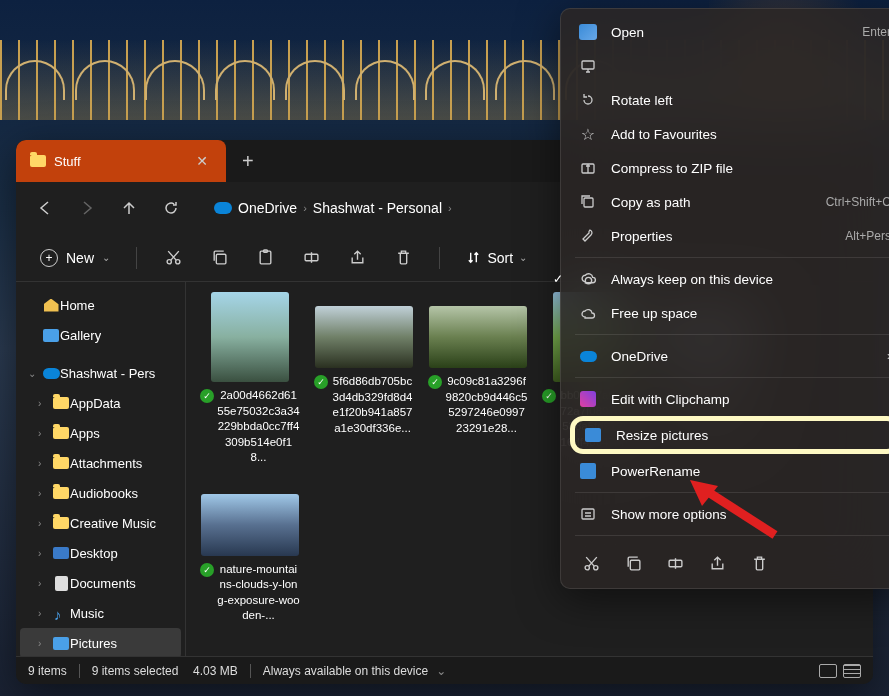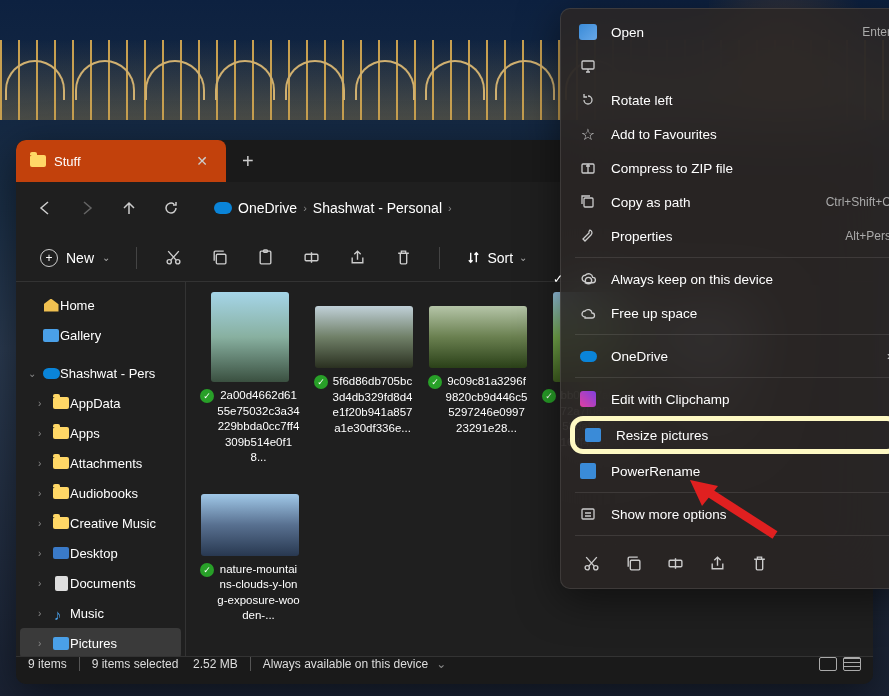--- a/index.html
+++ b/index.html
@@ -78,21 +78,21 @@
 .thumb { width: 78px; height: 90px; border-radius: 3px; margin-bottom: 6px; background-size: cover; background-position: center; }
 .th1 { background: linear-gradient(180deg, #a5d5e8 0%, #88b0a0 50%, #3a5040 100%); }
 .th2 { background: linear-gradient(180deg, #c0d0d8 0%, #708068 50%, #2a3020 100%); width: 98px; height: 62px; margin-top: 14px; }
 .th3 { background: linear-gradient(180deg, #b5c5a8 0%, #6a8050 50%, #2a4018 100%); width: 98px; height: 62px; margin-top: 14px; }
 .th4 { background: linear-gradient(180deg, #98c8e8 0%, #7ab050 50%, #406020 100%); }
 .th5 { background: linear-gradient(180deg, #6a7068 0%, #8090a0 50%, #404850 100%); width: 98px; height: 62px; margin-top: 14px; }
 .th6 { background: linear-gradient(180deg, #a0c8e8 0%, #587090 50%, #283850 100%); width: 98px; height: 62px; margin-top: 14px; }
 .fname { font-size: 11.5px; color: #fff; text-align: center; line-height: 1.35; word-break: break-all; display: flex; align-items: flex-start; gap: 3px; }
 .sync-badge { width: 14px; height: 14px; background: #28a028; border-radius: 50%; display: inline-flex; align-items: center; justify-content: center; color: #fff; font-size: 9px; flex-shrink: 0; margin-top: 1px; }
 
-.statusbar { height: 28px; background: #1a1a1a; border-top: 1px solid #333; display: flex; padding: 0 12px; font-size: 12px; color: #ddd; gap: 4px; }
+.statusbar { height: 28px; background: #1a1a1a; border-top: 1px solid #333; display: flex; align-items: center; padding: 0 12px; font-size: 12px; color: #ddd; gap: 4px; }
 .stat-sep { width: 1px; height: 14px; background: #555; margin: 0 8px; }
 .view-icons { margin-left: auto; display: flex; gap: 6px; }
 .vi { width: 18px; height: 14px; border: 1.5px solid #aaa; border-radius: 2px; }
 
 
 .context-menu {
   position: absolute; top: 8px; left: 515px; width: 350px;
   background: rgba(42,38,36,0.88); backdrop-filter: blur(28px);
   border: 1px solid rgba(255,255,255,0.1); border-radius: 10px;
   padding: 6px; z-index: 5; box-shadow: 0 10px 40px rgba(0,0,0,0.5); margin-left: 45px;
@@ -369,21 +369,21 @@
           </div>
         </div>
     </div>
   </div>
 
   <div class="statusbar">
     <span>9 items</span>
     <span class="stat-sep"></span>
     <span>9 items selected</span>
     <span>&nbsp;&nbsp;</span>
-    <span>2.52 MB</span>
+    <span>4.03 MB</span>
     <span class="stat-sep"></span>
     <span>Always available on this device</span>
     <span style="color:#888;margin-left:4px">⌄</span>
     <div class="view-icons">
       <div class="vi"></div>
       <div class="vi" style="background:repeating-linear-gradient(#aaa 0 1px, transparent 1px 4px)"></div>
     </div>
   </div>
 
 </div>

